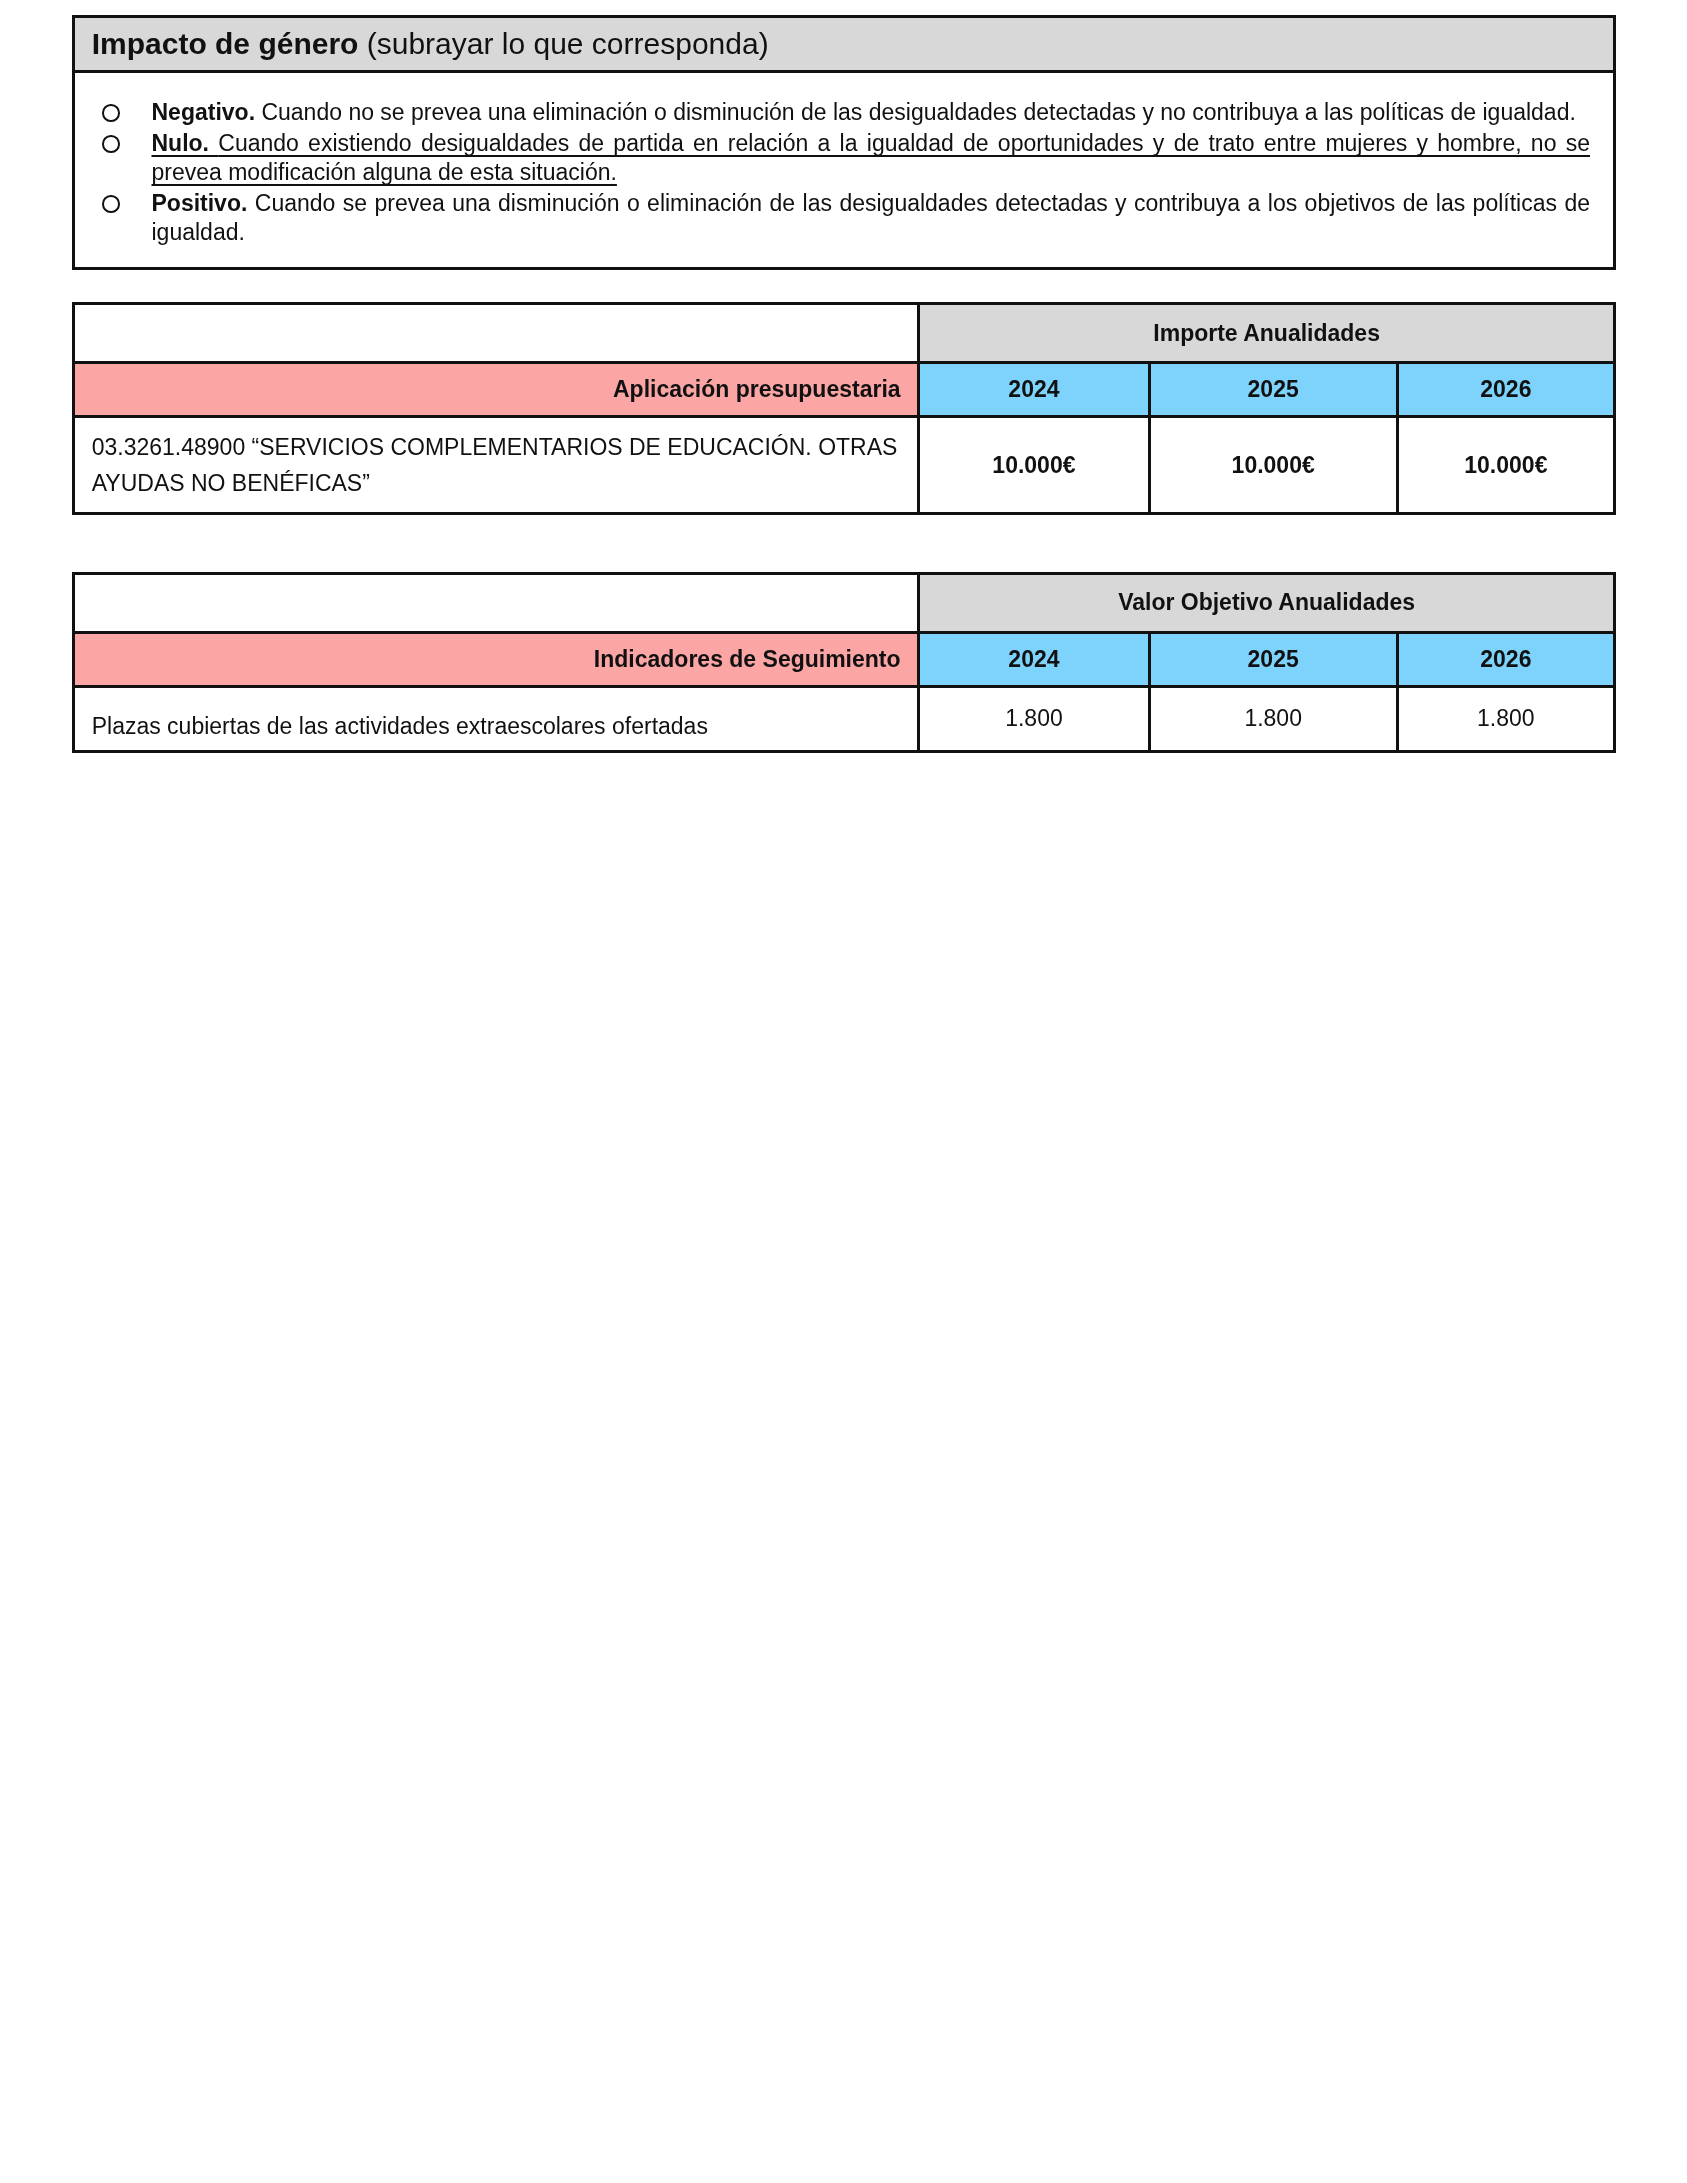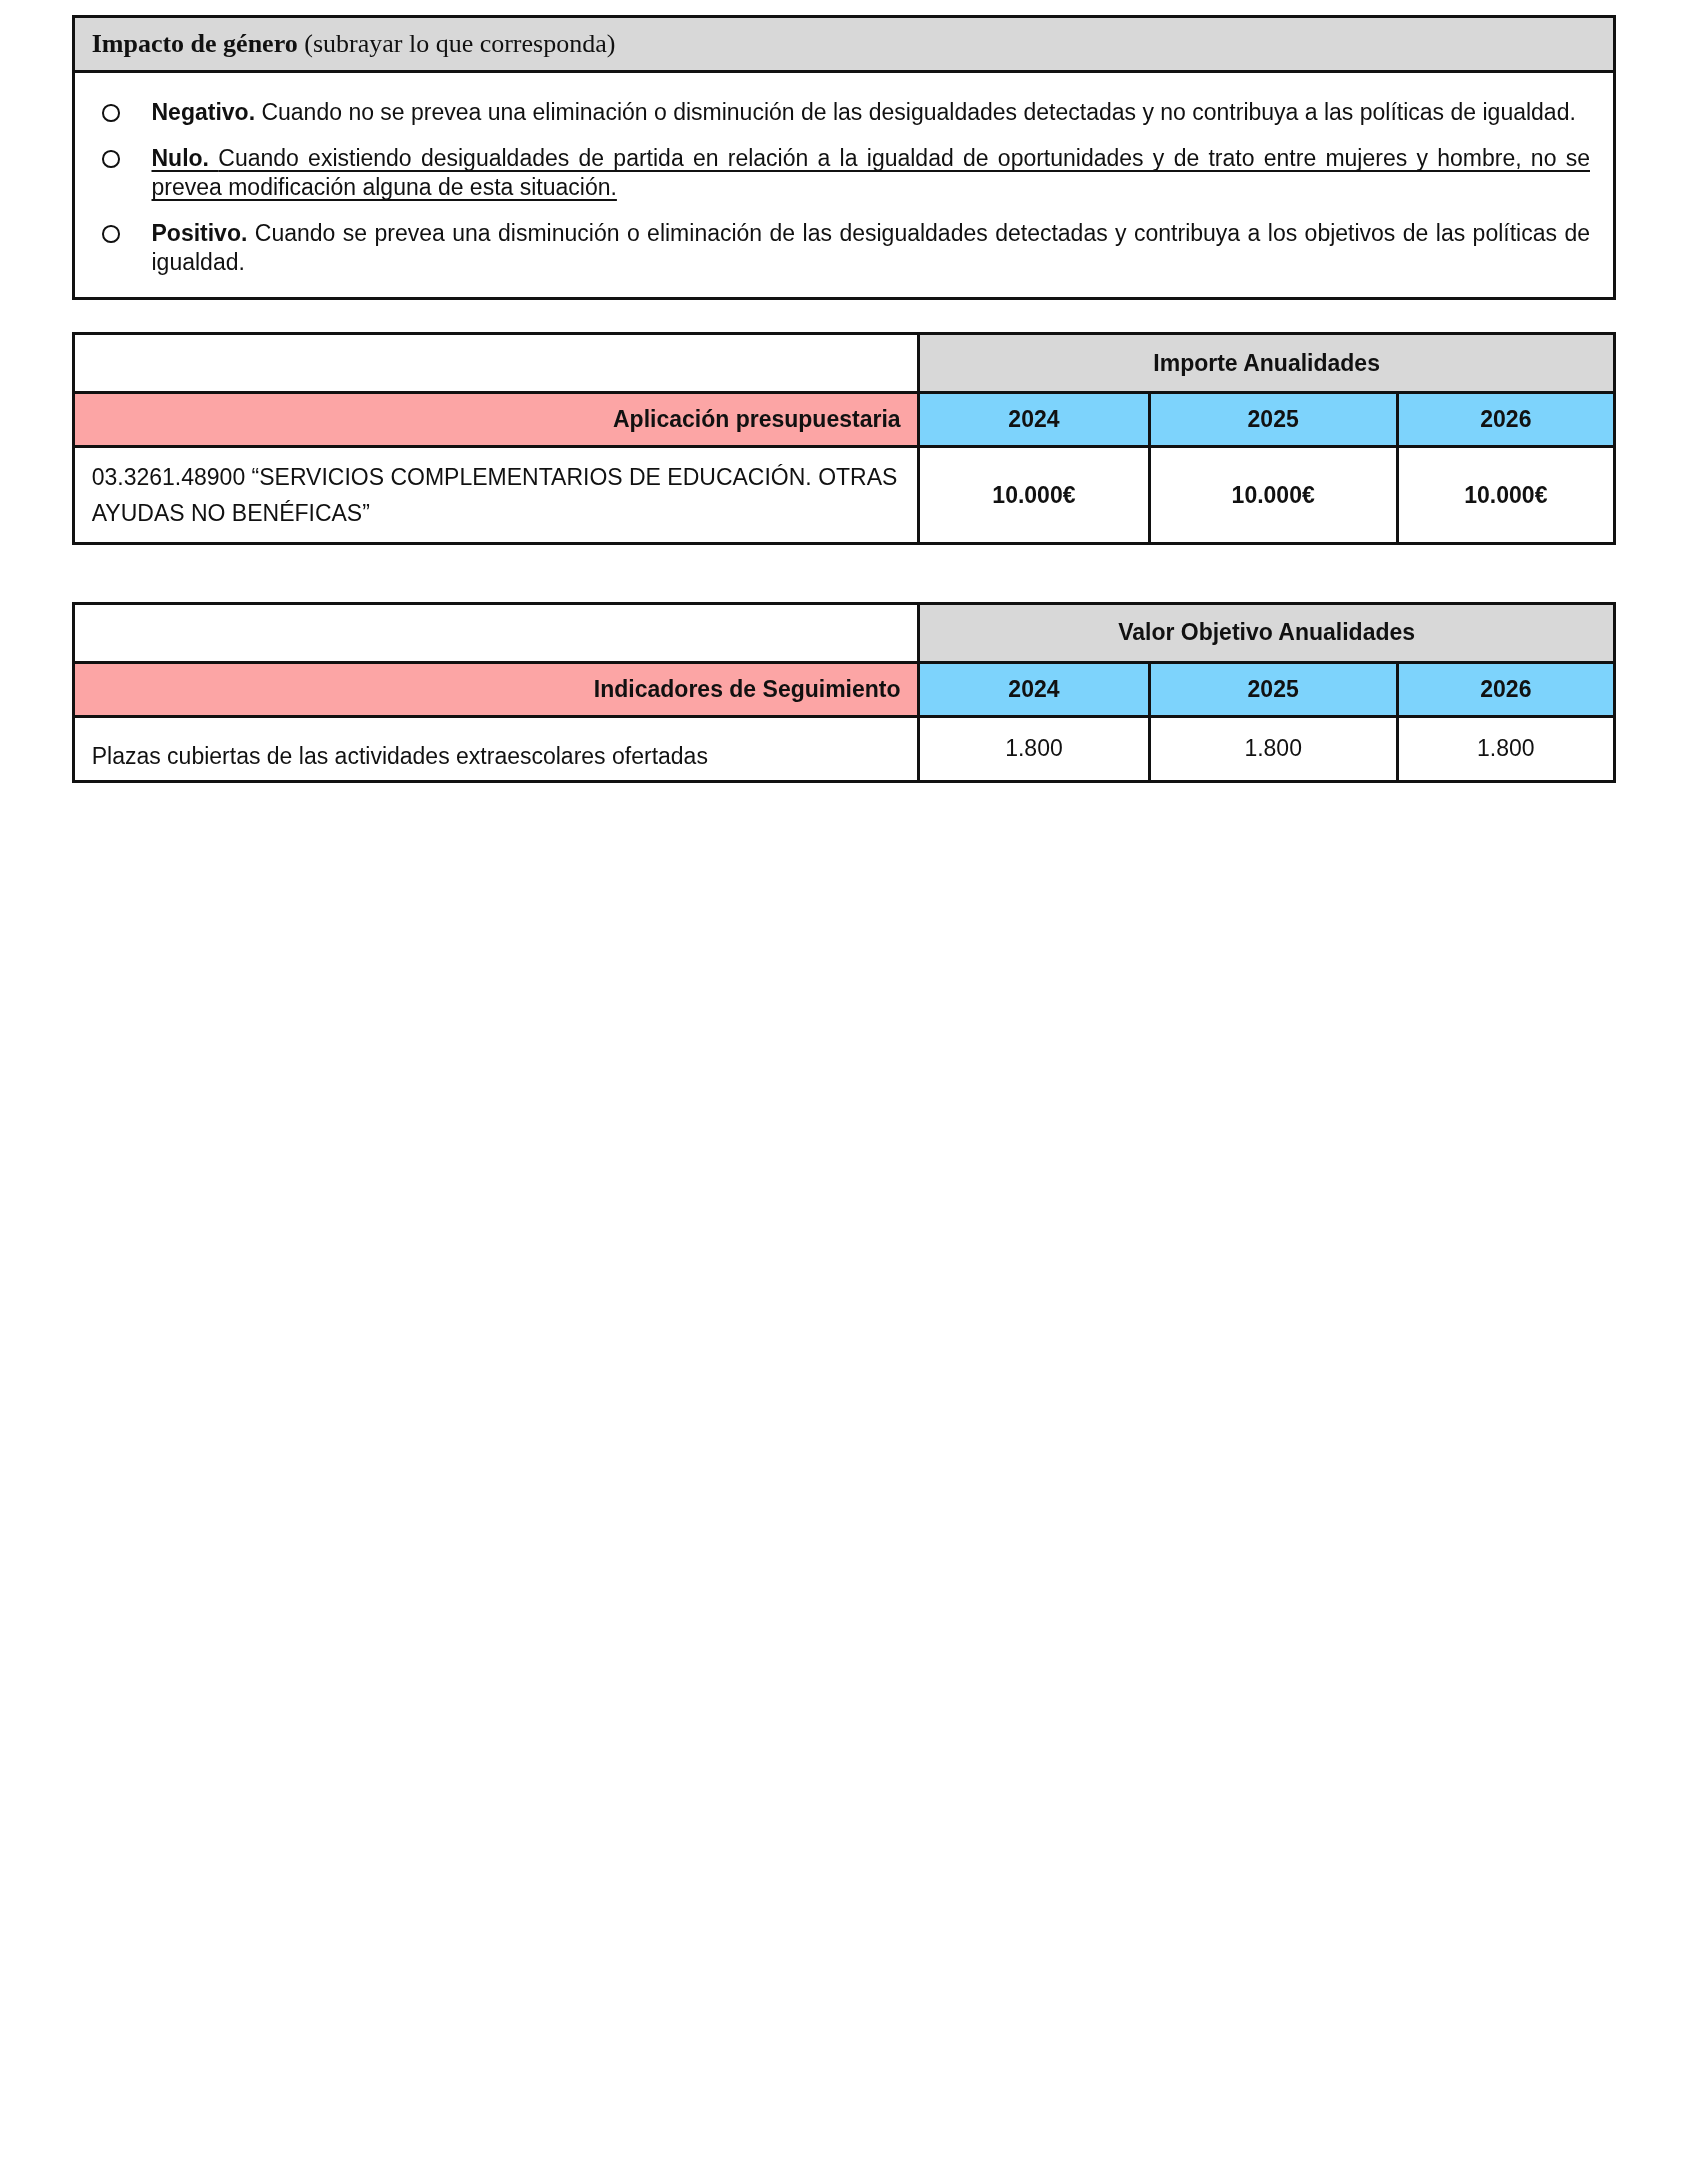--- a/index.html
+++ b/index.html
@@ -12,27 +12,26 @@
     position: relative;
   }
   .page { padding: 15px 72px 0 72px; }
 
   
   .box { border: 3px solid #111111; }
   .box-header {
     background: #d8d8d8;
     border-bottom: 3px solid #111111;
     padding: 11.4px 16.7px;
-    font-size: 26px;
+    font-size: 30px;
     line-height: 29px;
-    font-family: Liberation Serif, serif;
   }
   .box-header .bold { font-weight: bold; }
   .box-body { padding: 13.7px 23px 20px 27px; }
-  .option { display: flex; align-items: flex-start; margin-top: 17px; }
+  .option { display: flex; align-items: flex-start; margin-top: 2px; }
   .option:first-child { margin-top: 12px; }
   .radio {
     flex: 0 0 auto;
     width: 17.5px; height: 17.5px;
     border: 2.3px solid #111111;
     border-radius: 50%;
     margin-top: 6px;
     margin-right: 32px;
     background: #ffffff;
   }

